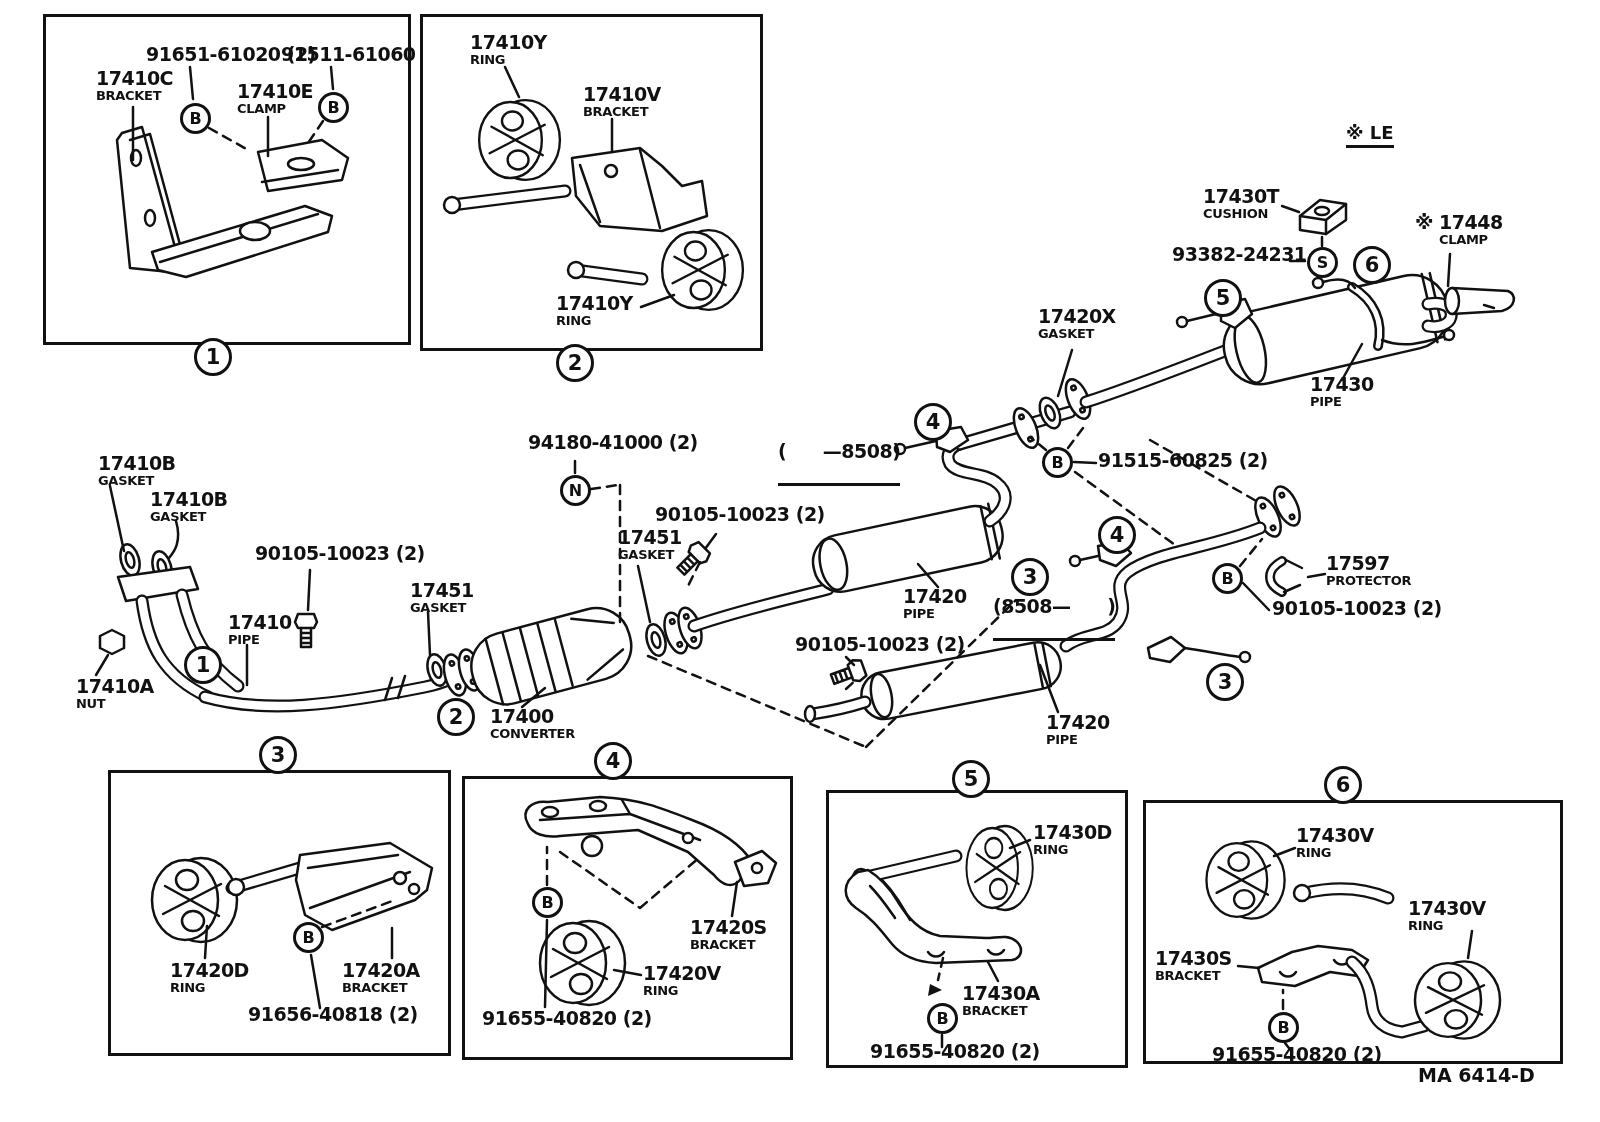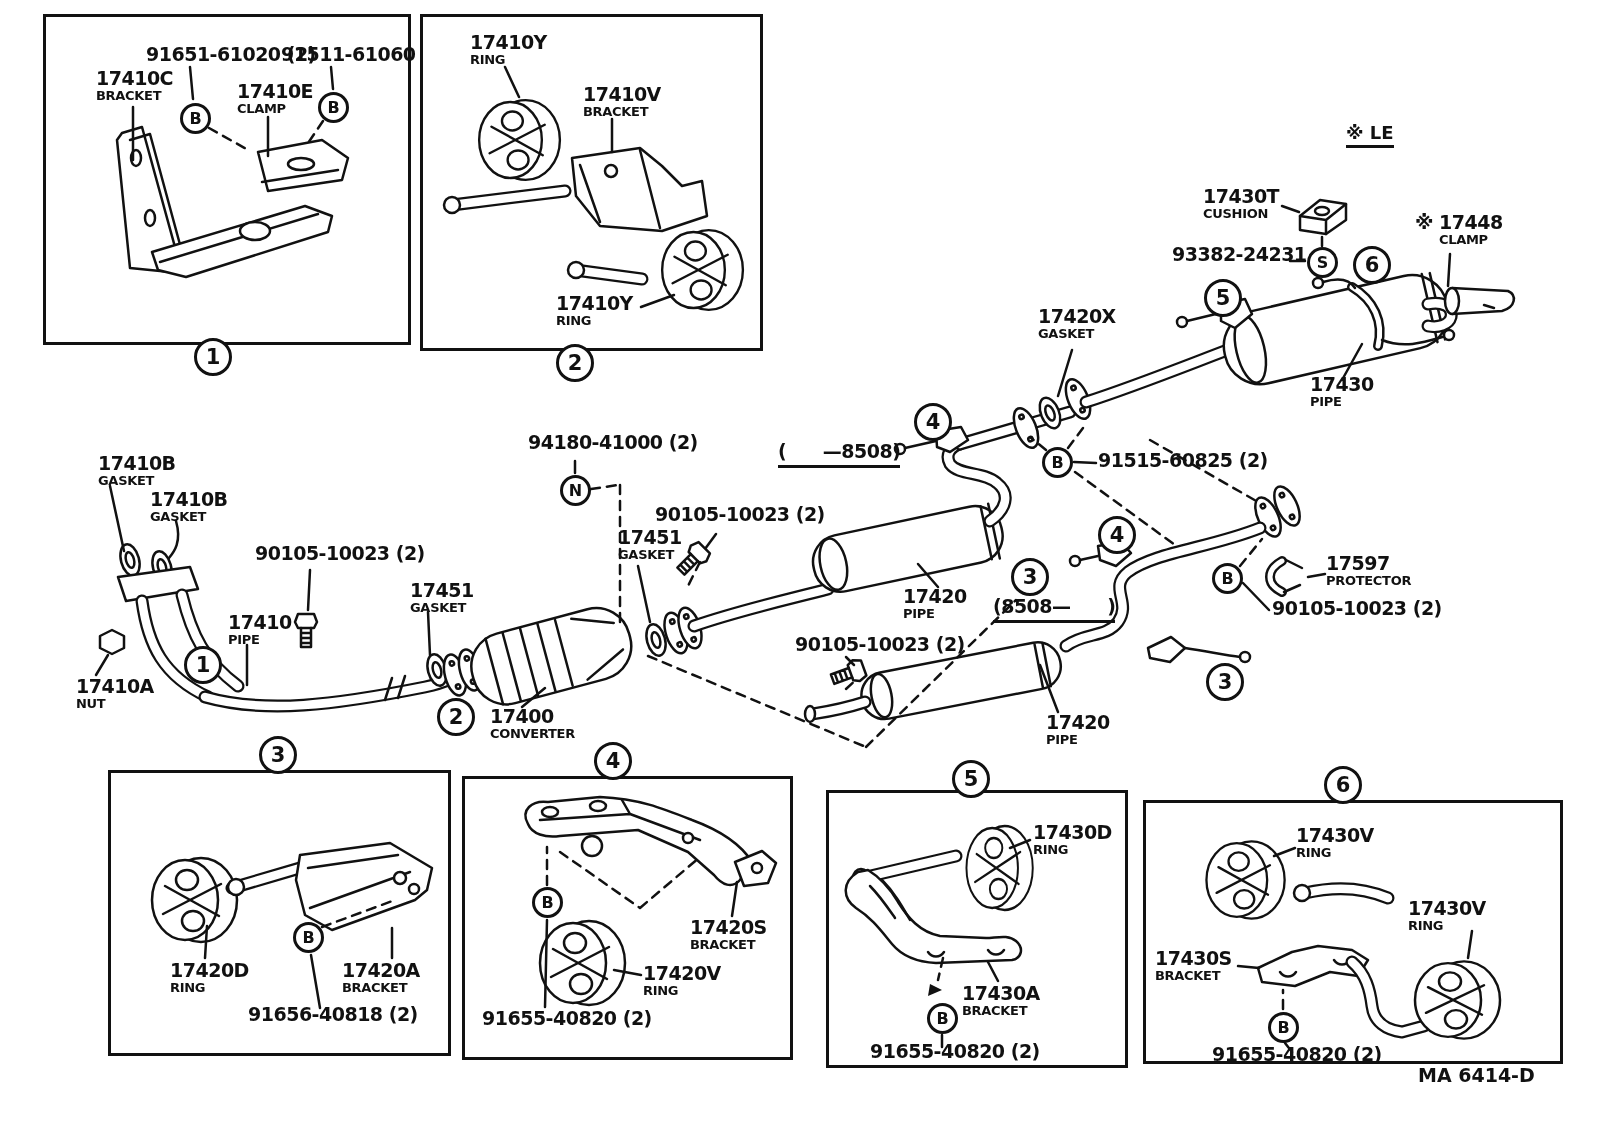--- a/index.html
+++ b/index.html
@@ -3,21 +3,21 @@
 <meta charset="utf-8">
 <style>
   html,body{margin:0;padding:0;background:#fff;}
   #page{position:relative;width:1600px;height:1122px;background:#fff;overflow:hidden;
         font-family:"DejaVu Sans","Liberation Sans",sans-serif;color:#111;}
   #art{position:absolute;left:0;top:0;}
   .box{position:absolute;border:3px solid #111;background:transparent;}
   .plabel{position:absolute;font-weight:bold;line-height:1.08;white-space:nowrap;}
   .plabel .pn{font-size:19px;letter-spacing:-0.5px;display:block;}
   .plabel .sub{font-size:13px;letter-spacing:-0.3px;display:block;}
-  .u .pn{border-bottom:3px solid #111;padding-bottom:3px;}
+  .u .pn{border-bottom:3px solid #111;padding-bottom:21px;}
   .circ{position:absolute;width:32px;height:32px;border:3px solid #111;border-radius:50%;
         background:#fff;text-align:center;line-height:32px;font-weight:bold;font-size:21px;}
   .circL{position:absolute;width:25px;height:25px;border:3px solid #111;border-radius:50%;
         background:#fff;text-align:center;line-height:25px;font-weight:bold;font-size:16px;}
   #notice{position:absolute;left:795px;top:58px;width:467px;height:94px;border:3px solid #111;
           box-sizing:border-box;padding:7px 10px;font-weight:bold;font-size:16.5px;
           letter-spacing:-0.4px;line-height:1.6;}
   #le-mark{position:absolute;left:1346px;top:122px;font-weight:bold;font-size:18px;
            border-bottom:3px solid #111;padding-bottom:2px;}
   #footer-code{position:absolute;left:1418px;top:1064px;font-weight:bold;font-size:19px;letter-spacing:0px;}

